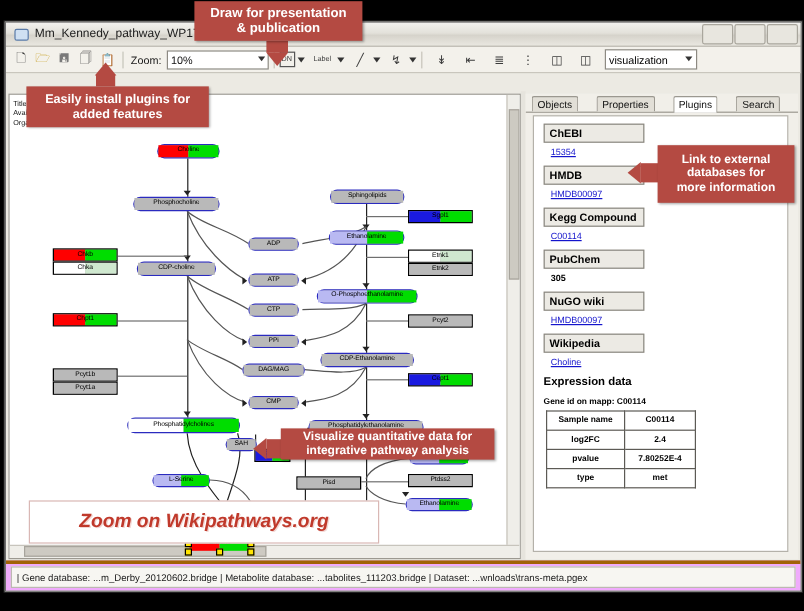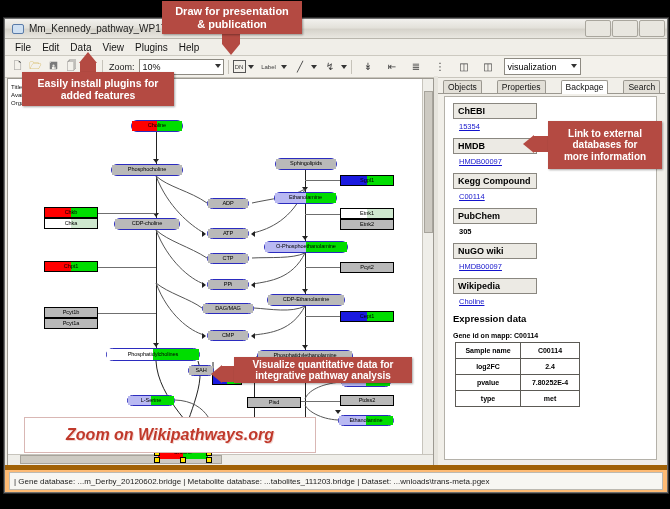--- a/index.html
+++ b/index.html
@@ -91,22 +91,22 @@
                  padding:2px 4px;text-align:center;height:11px;}
   #expr-table td.k{width:56px;}
   #expr-table td.v{width:50px;}
 
   
   .sb-v{position:absolute;right:0;top:0;bottom:0;width:10px;background:#efeee9;border-left:1px solid #c7c4bc;}
   .sb-h{position:absolute;left:0;right:0;bottom:0;height:10px;background:#efeee9;border-top:1px solid #c7c4bc;}
   .sb-thumb{position:absolute;background:#cdcac2;border:1px solid #a7a49c;}
 
   
-  #status{position:absolute;left:0;right:0;bottom:0;height:22px;background:#fdba74;
-          border-top:5px solid #a16207;display:flex;align-items:center;}
+  #status{position:absolute;left:0;right:0;bottom:0;height:22px;background:#f0abfc;
+          border-top:3px solid #a16207;display:flex;align-items:center;}
   #status-inner{margin:2px 4px;flex:1;height:16px;border:1px solid #bcb9b1;background:#f7f6f2;
                 display:flex;align-items:center;padding-left:4px;}
   #status-text{font-size:8px;color:#1b1b1b;white-space:nowrap;}
 
   
   .callout{position:absolute;background:#b44a42;color:#fff;font-weight:bold;text-align:center;
            display:flex;align-items:center;justify-content:center;line-height:1.15;
            box-shadow:1px 1px 2px rgba(0,0,0,.35);z-index:40;}
   .ptr{position:absolute;width:0;height:0;z-index:39;}
   .ptr-d{border-left:9px solid transparent;border-right:9px solid transparent;border-top:11px solid #b44a42;}
@@ -128,28 +128,20 @@
     <div id="titlebar">
       <div class="tb-ico"></div>
       <div id="title-text">Mm_Kennedy_pathway_WP1771_45176.gpml</div>
       <div id="win-btns">
         <div class="wbtn"></div>
         <div class="wbtn"></div>
         <div class="wbtn"></div>
       </div>
     </div>
 
-    <div id="menubar">
-      <div class="menu-item">File</div>
-      <div class="menu-item">Edit</div>
-      <div class="menu-item">Data</div>
-      <div class="menu-item">View</div>
-      <div class="menu-item">Plugins</div>
-      <div class="menu-item">Help</div>
-    </div>
 
     <div id="toolbar">
       <div class="tb-btn">🗋</div>
       <div class="tb-btn" style="color:#c8a02a">🗁</div>
       <div class="tb-btn" style="color:#7a7a7a">🖪</div>
       <div class="tb-btn">🗍</div>
       <div class="tb-btn">📋</div>
       <div class="tb-sep"></div>
       <div class="tb-lbl">Zoom:</div>
       <div class="tb-combo" style="width:80px">
@@ -430,21 +422,21 @@
           <div class="sb-thumb" style="left:12px;bottom:1px;height:7px;width:200px"></div>
         </div>
       </div>
 
       <div id="splitter"></div>
 
       <div id="side">
         <div id="tabs">
           <div class="tab">Objects</div>
           <div class="tab">Properties</div>
-          <div class="tab active">Backpage</div>
+          <div class="tab active">Plugins</div>
           <div class="tab">Search</div>
           <div class="tab">Legend</div>
         </div>
 
         <div id="side-content">
           <div class="db-box">ChEBI</div>
           <a class="db-link">15354</a>
           <div class="db-box">HMDB</div>
           <a class="db-link">HMDB00097</a>
           <div class="db-box">Kegg Compound</div>

